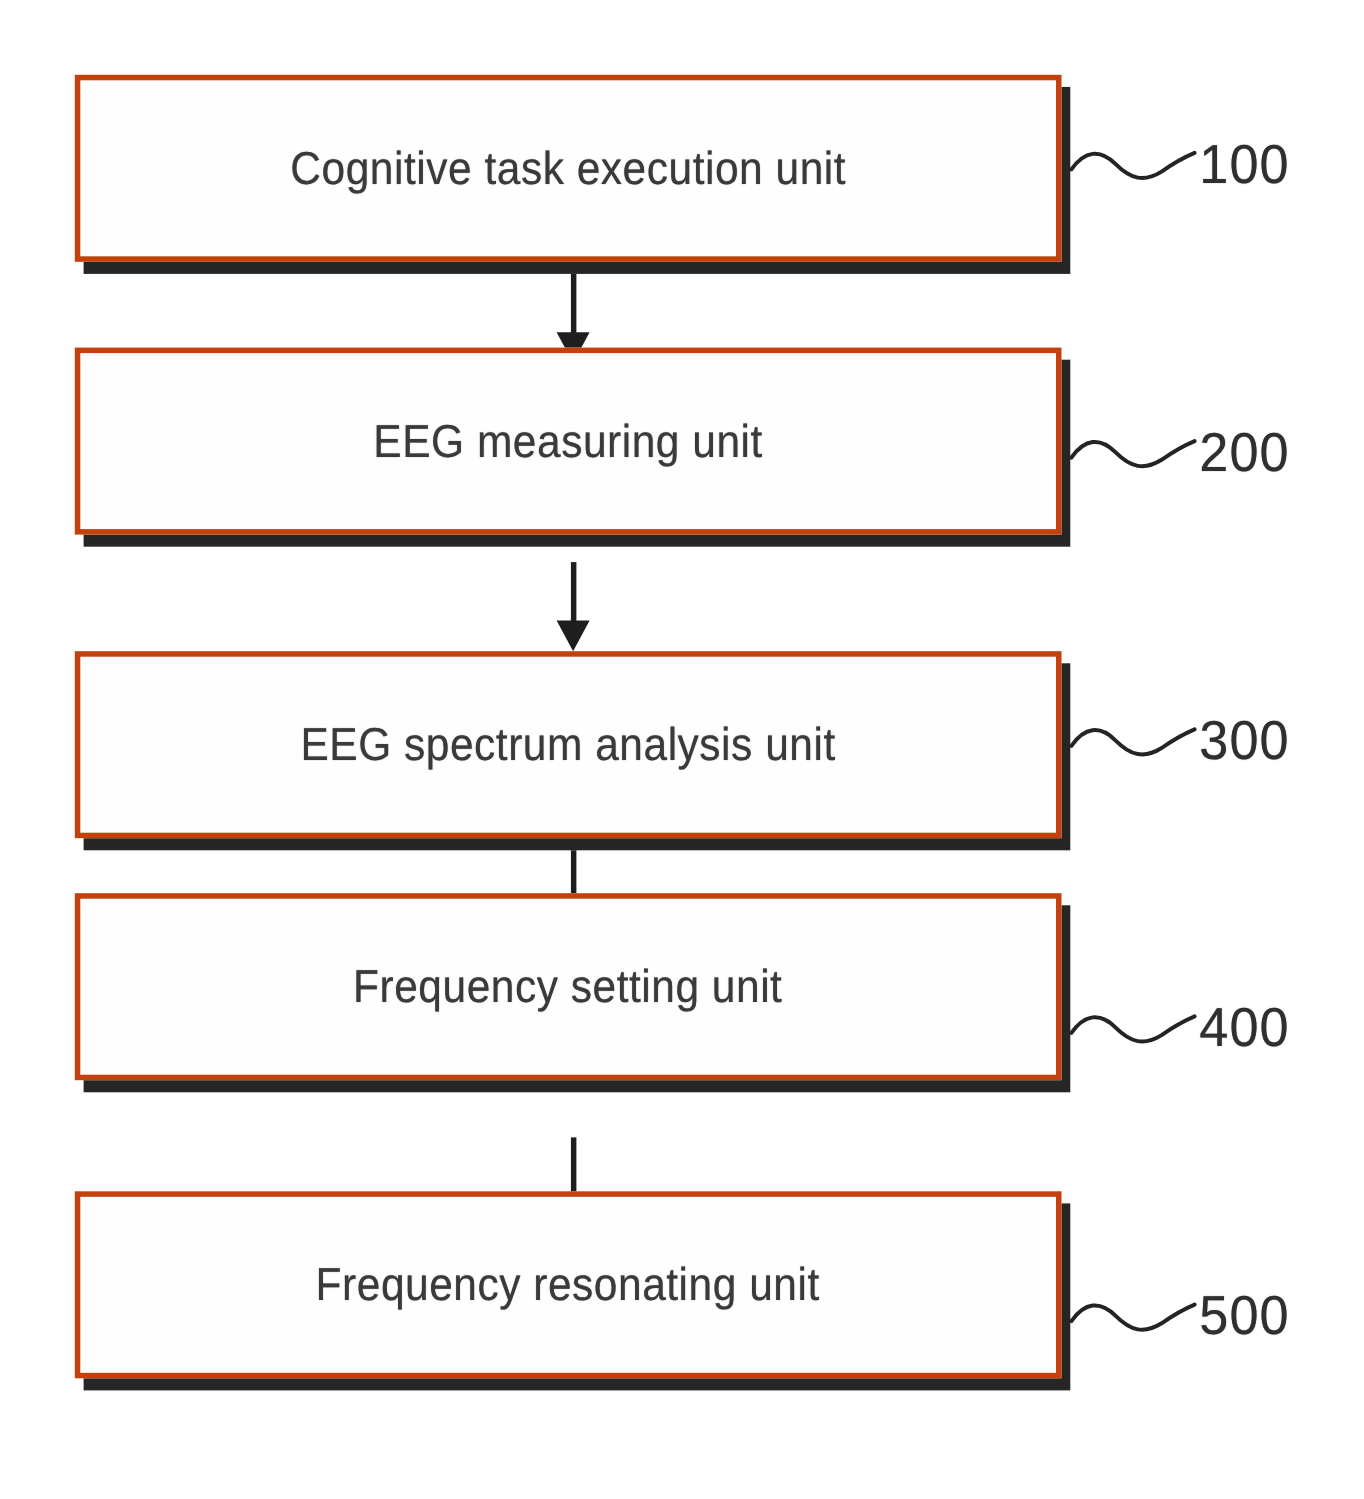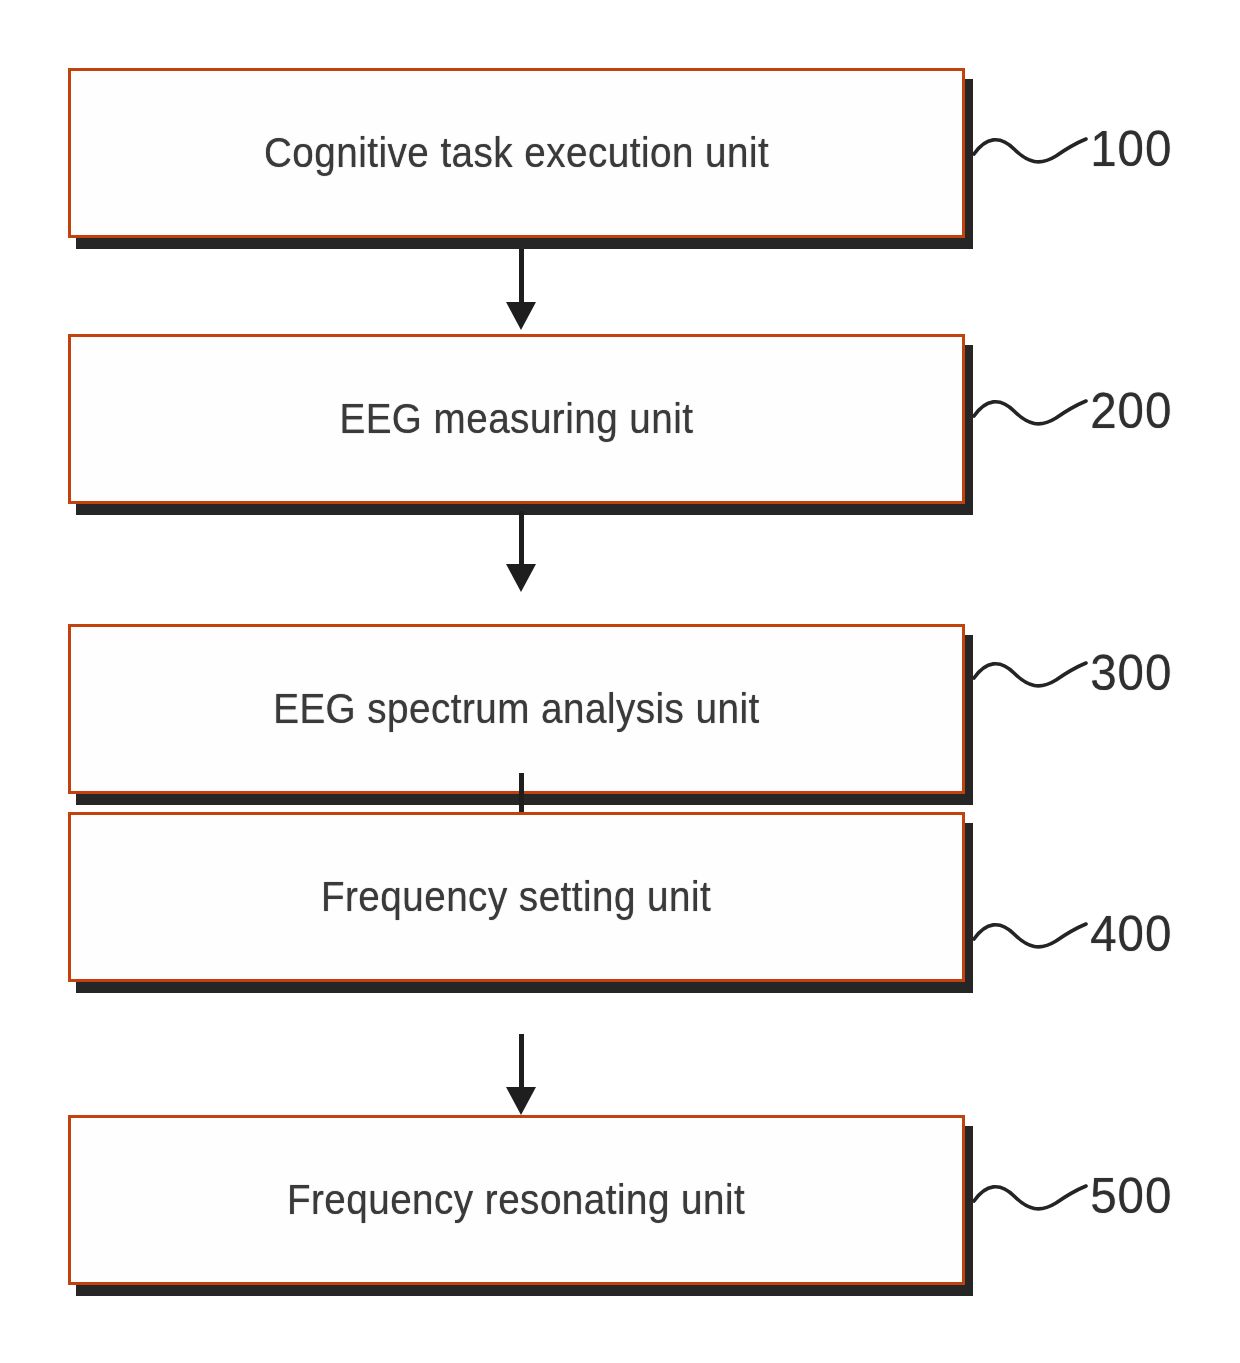--- a/index.html
+++ b/index.html
@@ -15,21 +15,21 @@
     font-family: "Liberation Sans", sans-serif;
     overflow: hidden;
   }
   .step { position: absolute; left: 0; width: 100%; }
   .unit-box {
     position: absolute;
     left: 68px;
     width: 897px;
     height: 170px;
     box-sizing: border-box;
-    border: 3px solid #c2410c;
+    border: 5px solid #c2410c;
     background: #fefefe;
     box-shadow: 8px 11px 0 0 #262626;
     display: flex;
     align-items: center;
     justify-content: center;
   }
   .unit-label {
     font-size: 42px;
     color: #3a3a3a;
     letter-spacing: 0.5px;
@@ -91,36 +91,36 @@
     </svg>
     <div class="ref-num" style="top:120px">100</div>
   </div>
 
   <div class="flow-arrow" style="top:249px; height:81px;">
     <div class="arrow-line"></div>
     <div class="arrow-head"></div>
   </div>
 
   <div class="step">
-    <div class="unit-box" style="top:334px">
+    <div class="unit-box" style="top:316px">
       <span class="unit-label">EEG measuring unit</span>
     </div>
     <svg class="squiggle" style="top:392px" viewBox="0 0 118 46">
       <path d="M2 24 C 14 7, 28 5, 42 19 C 56 33, 68 36, 84 26 C 94 19, 102 14, 114 9" fill="none" stroke="#242424" stroke-width="3.6" stroke-linecap="round"></path>
     </svg>
     <div class="ref-num" style="top:382px">200</div>
   </div>
 
   <div class="flow-arrow" style="top:511px; height:81px;">
     <div class="arrow-line"></div>
     <div class="arrow-head"></div>
   </div>
 
   <div class="step">
-    <div class="unit-box" style="top:624px">
+    <div class="unit-box" style="top:592px">
       <span class="unit-label">EEG spectrum analysis unit</span>
     </div>
     <svg class="squiggle" style="top:654px" viewBox="0 0 118 46">
       <path d="M2 24 C 14 7, 28 5, 42 19 C 56 33, 68 36, 84 26 C 94 19, 102 14, 114 9" fill="none" stroke="#242424" stroke-width="3.6" stroke-linecap="round"></path>
     </svg>
     <div class="ref-num" style="top:644px">300</div>
   </div>
 
   <div class="flow-arrow" style="top:773px; height:80px;">
     <div class="arrow-line"></div>
@@ -136,21 +136,21 @@
     </svg>
     <div class="ref-num" style="top:905px">400</div>
   </div>
 
   <div class="flow-arrow" style="top:1034px; height:81px;">
     <div class="arrow-line"></div>
     <div class="arrow-head"></div>
   </div>
 
   <div class="step">
-    <div class="unit-box" style="top:1115px">
+    <div class="unit-box" style="top:1083px">
       <span class="unit-label">Frequency resonating unit</span>
     </div>
     <svg class="squiggle" style="top:1177px" viewBox="0 0 118 46">
       <path d="M2 24 C 14 7, 28 5, 42 19 C 56 33, 68 36, 84 26 C 94 19, 102 14, 114 9" fill="none" stroke="#242424" stroke-width="3.6" stroke-linecap="round"></path>
     </svg>
     <div class="ref-num" style="top:1167px">500</div>
   </div>
 
 </div>
 

